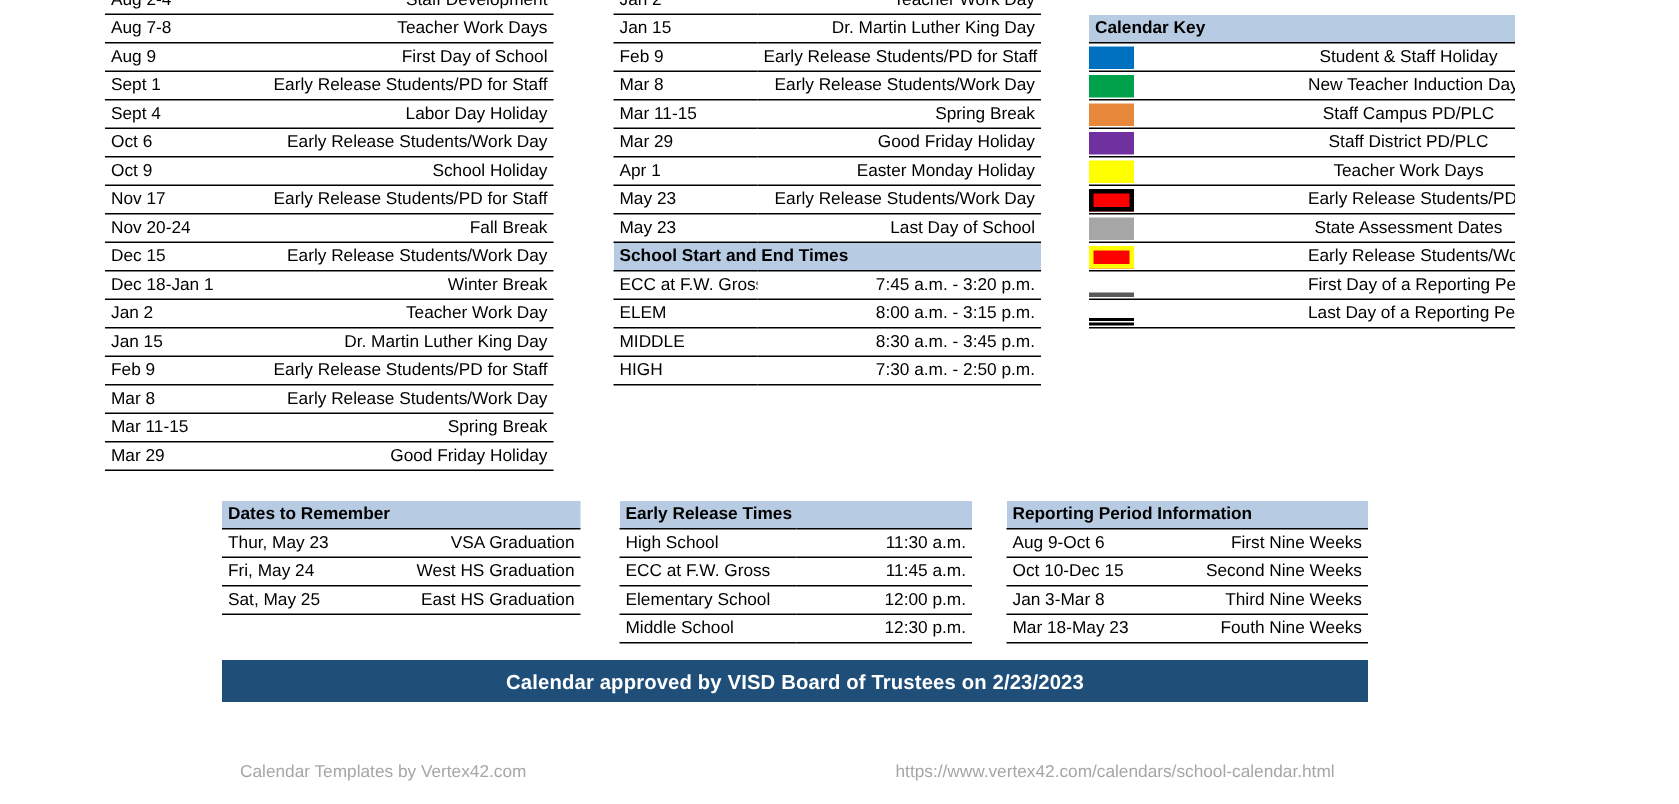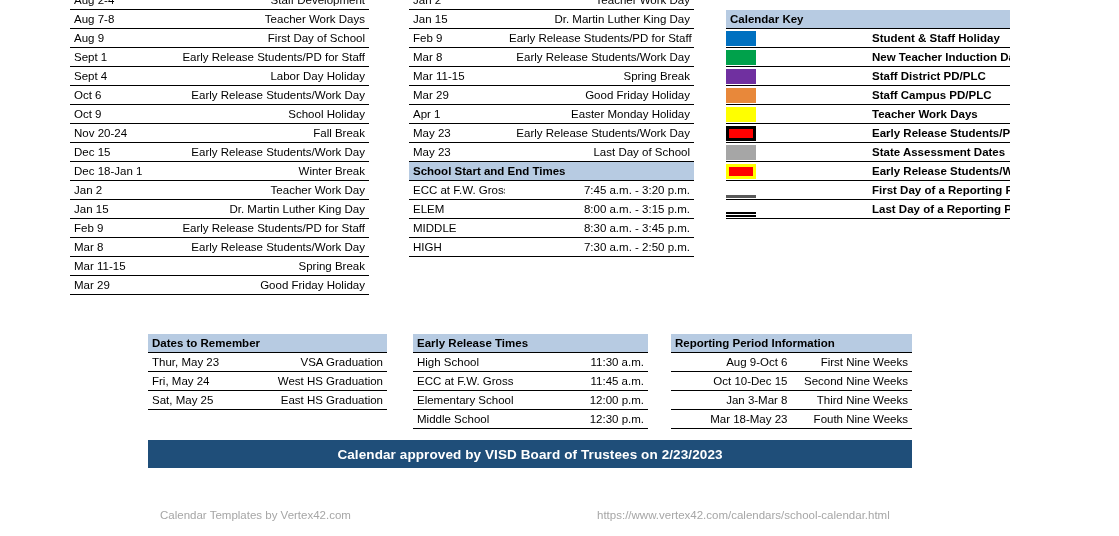--- a/index.html
+++ b/index.html
@@ -54,21 +54,21 @@
   #calendar-key { left: 726px; top: 10px; width: 284px; }
   #calendar-key td {
     border-bottom: 1px solid #000000;
     height: 15px;
   }
   #calendar-key .c-swatch {
     width: 30px;
     padding: 0;
     border-bottom: 1px solid #000000;
   }
-  #calendar-key .c-label { text-align: left; font-weight: bold; }
+  #calendar-key .c-label { text-align: center; }
   #calendar-key .hdr td { background: #b7cbe2; }
 
   .sw {
     display: block;
     width: 30px;
     height: 15px;
     box-sizing: border-box;
   }
   .sw-blue   { background: #0070c0; }
   .sw-green  { background: #00a14b; }
@@ -97,21 +97,21 @@
   }
 
   
   #dates-remember { left: 148px; top: 334px; width: 239px; }
   #dates-remember .c-date { width: 100px; }
 
   #early-release { left: 413px; top: 334px; width: 235px; }
   #early-release .c-date { width: 130px; }
 
   #reporting-period { left: 671px; top: 334px; width: 241px; }
-  #reporting-period .c-date { width: 110px; text-align: right; }
+  #reporting-period .c-date { width: 110px; }
 
   
   #approval-banner {
     position: absolute;
     left: 148px;
     top: 440px;
     width: 764px;
     height: 28px;
     background: #1f4e79;
     color: #ffffff;
@@ -166,20 +166,24 @@
       </tr>
       <tr>
         <td class="c-date">Oct 6</td>
         <td class="c-desc">Early Release Students/Work Day</td>
       </tr>
       <tr>
         <td class="c-date">Oct 9</td>
         <td class="c-desc">School Holiday</td>
       </tr>
       <tr>
+        <td class="c-date">Nov 17</td>
+        <td class="c-desc">Early Release Students/PD for Staff</td>
+      </tr>
+      <tr>
         <td class="c-date">Nov 20-24</td>
         <td class="c-desc">Fall Break</td>
       </tr>
       <tr>
         <td class="c-date">Dec 15</td>
         <td class="c-desc">Early Release Students/Work Day</td>
       </tr>
       <tr>
         <td class="c-date">Dec 18-Jan 1</td>
         <td class="c-desc">Winter Break</td>
@@ -283,29 +287,29 @@
         <td class="c-label">Student &amp; Staff Holiday</td>
       </tr>
       <tr>
         <td class="c-swatch">
           <span class="sw sw-green"></span>
         </td>
         <td class="c-label">New Teacher Induction Days</td>
       </tr>
       <tr>
         <td class="c-swatch">
+          <span class="sw sw-orange"></span>
+        </td>
+        <td class="c-label">Staff Campus PD/PLC</td>
+      </tr>
+      <tr>
+        <td class="c-swatch">
           <span class="sw sw-purple"></span>
         </td>
         <td class="c-label">Staff District PD/PLC</td>
-      </tr>
-      <tr>
-        <td class="c-swatch">
-          <span class="sw sw-orange"></span>
-        </td>
-        <td class="c-label">Staff Campus PD/PLC</td>
       </tr>
       <tr>
         <td class="c-swatch">
           <span class="sw sw-yellow"></span>
         </td>
         <td class="c-label">Teacher Work Days</td>
       </tr>
       <tr>
         <td class="c-swatch">
           <span class="sw sw-red-blackborder"></span>

